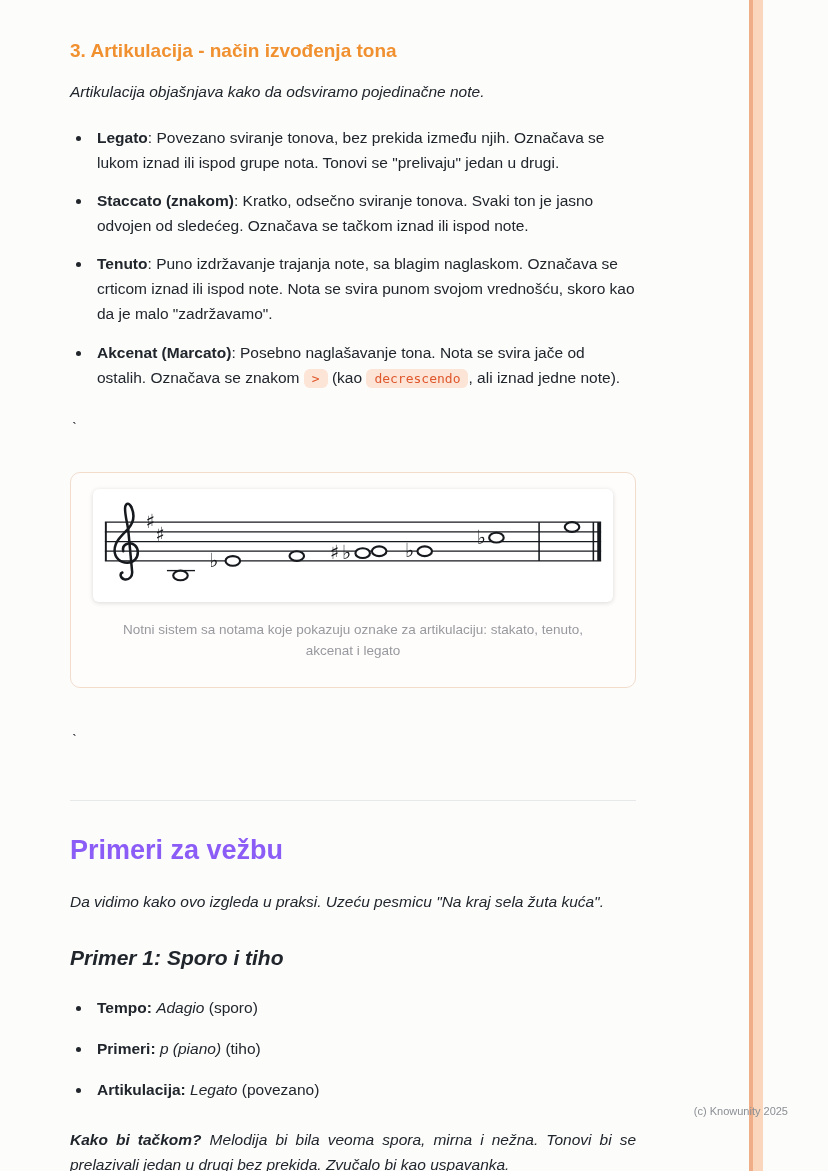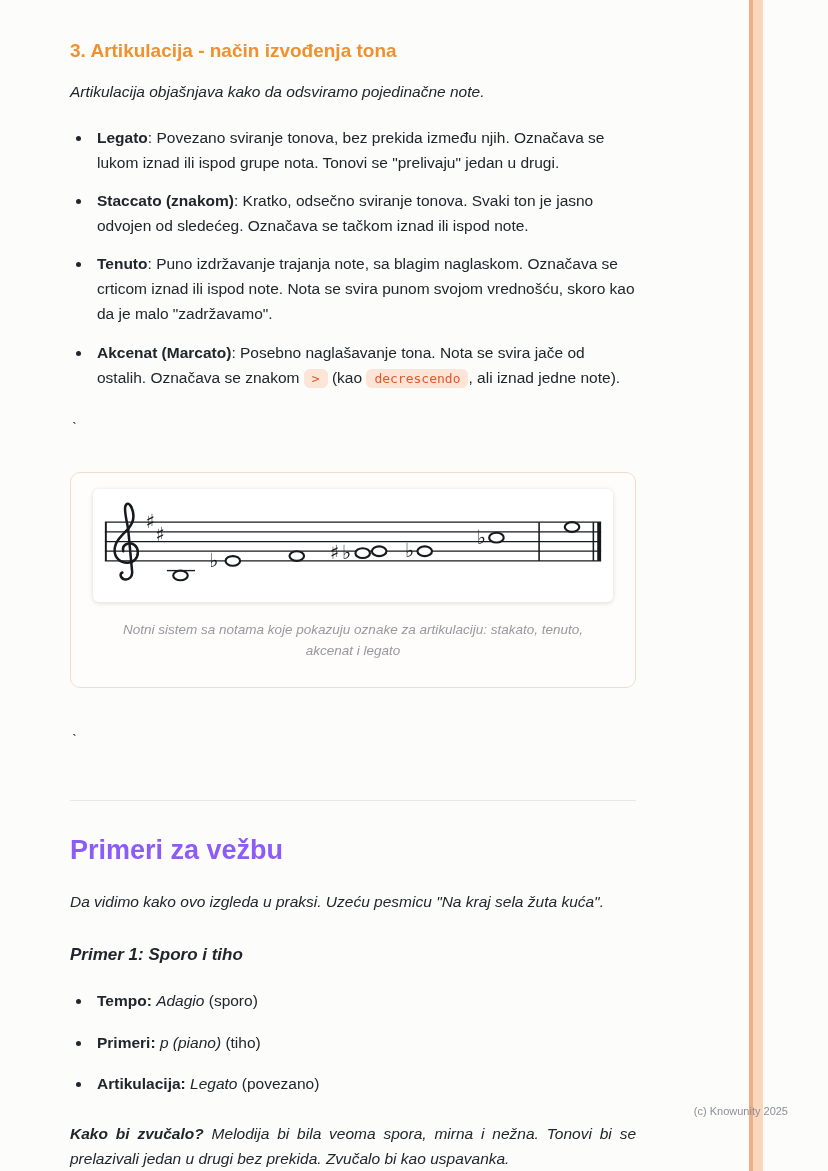--- a/index.html
+++ b/index.html
@@ -49,28 +49,27 @@
     padding:6px 8px;
     margin:0 auto;
     width:520px;
   }
   .staff-img svg { display:block; width:100%; height:auto; }
   .figure-caption {
     margin:18px auto 0 auto;
     max-width:500px;
     text-align:center;
     color:#97999e;
-    font-style:italic;
     font-size:13.5px;
     line-height:1.55;
   }
 
   hr.divider { border:none; border-top:1px solid #e7e8ea; margin:48px 0 0 0; }
 
-  .subheading { font-weight:bold; font-size:17px; margin:26px 0 6px 0; }
+  .subheading { font-weight:bold; font-size:21px; margin:26px 0 6px 0; }
   .closing { margin-top:26px; text-align:justify; }
 
   .side-stripe {
     position:absolute; top:0; bottom:0; right:65px; width:14px;
     background:#fad7bc; border-left:4px solid #efae88;
   }
   .footer-note {
     position:absolute; right:40px; bottom:54px;
     font-size:11px; color:#8b8f95; z-index:5;
   }
@@ -160,21 +159,21 @@
     <p>Da vidimo kako ovo izgleda u praksi. Uzeću pesmicu "Na kraj sela žuta kuća".</p>
 
     <p class="subheading">Primer 1: Sporo i tiho</p>
 
     <ul class="doc-list tight">
       <li><b class="term">Tempo:</b> <i class="em">Adagio</i> <span>(sporo)</span></li>
       <li><b class="term">Primeri:</b> <i class="em">p (piano)</i> <span>(tiho)</span></li>
       <li><b class="term">Artikulacija:</b> <i class="em">Legato</i> <span>(povezano)</span></li>
     </ul>
 
-    <p class="closing"><b class="term">Kako bi zvučalo?</b> <span>Melodija bi bila veoma spora, mirna i nežna. Tonovi bi se prelazivali jedan u drugi bez prekida. Zvučalo bi kao uspavanka.</span></p>
+    <p class="closing"><b class="term">Kako bi tačkom?</b> <span>Melodija bi bila veoma spora, mirna i nežna. Tonovi bi se prelazivali jedan u drugi bez prekida. Zvučalo bi kao uspavanka.</span></p>
 
   </div>
 
   <div class="side-stripe"></div>
 
   <div class="footer-note">(c) Knowunity 2025</div>
 
 </div>
 
 </body></html>

